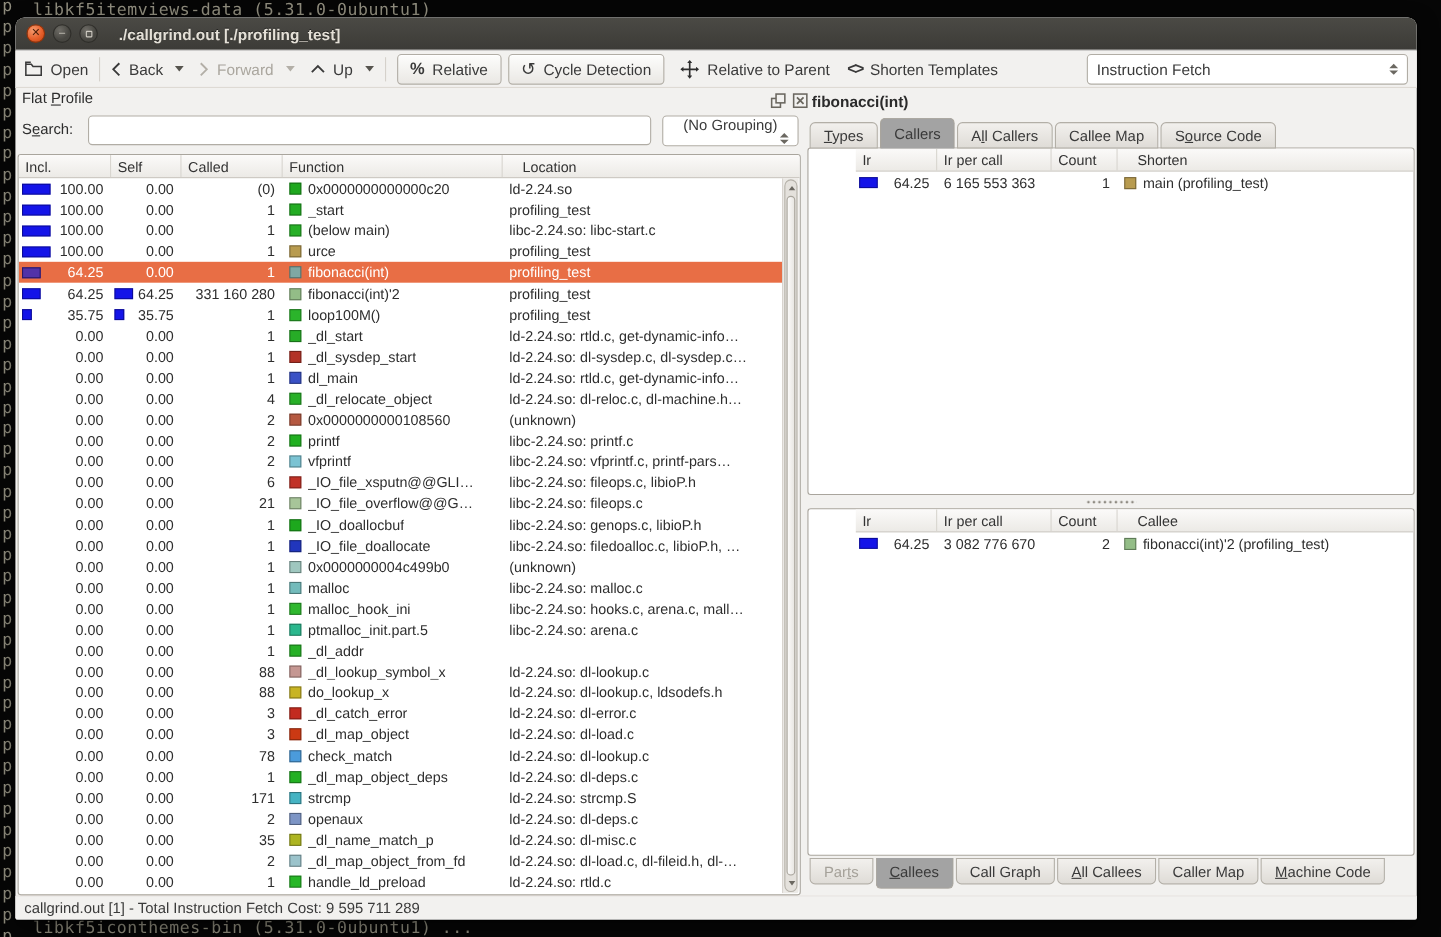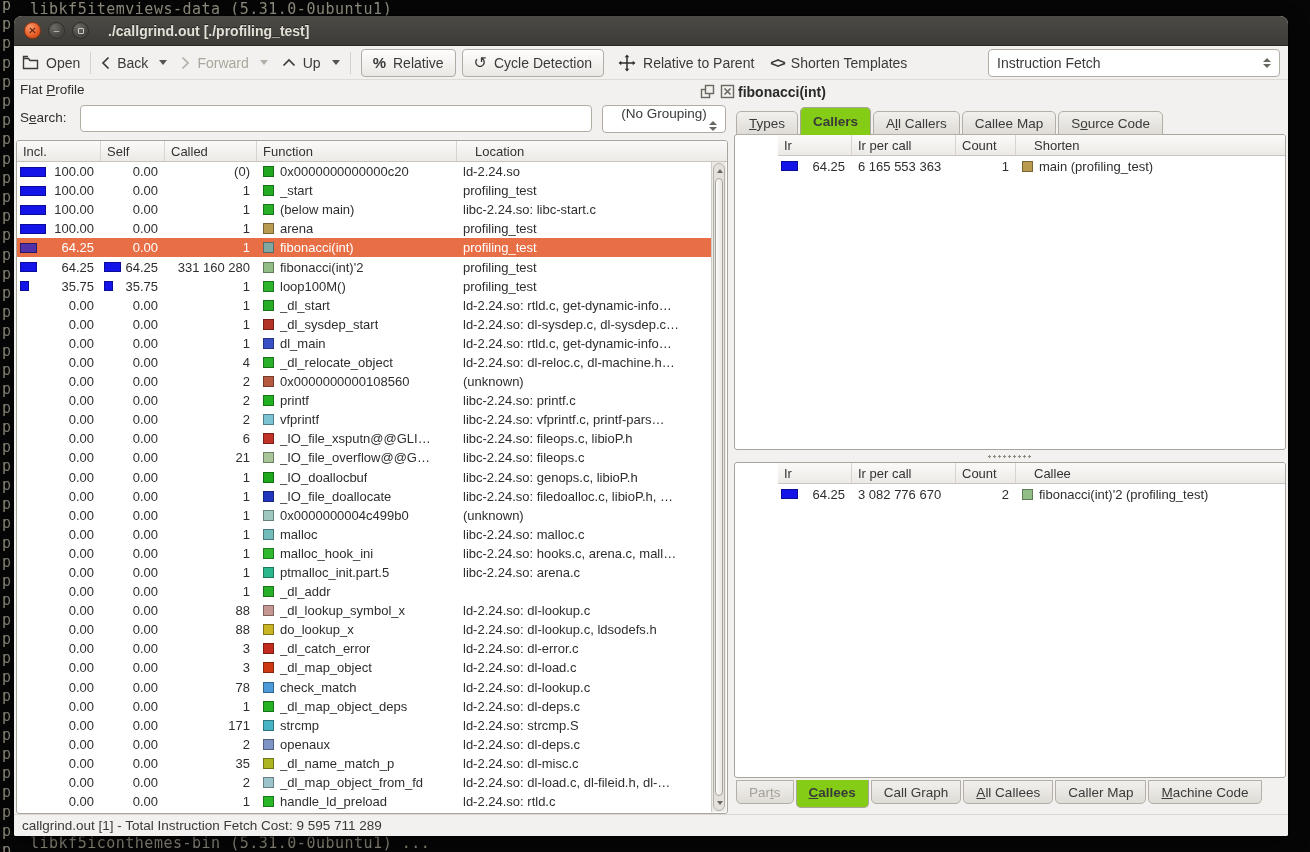--- a/index.html
+++ b/index.html
@@ -86,21 +86,21 @@
   .arr-dn { position:absolute; left:3px; bottom:5px; width:0; height:0; border-left:3.5px solid transparent; border-right:3.5px solid transparent; border-top:4px solid #6b6861; }
 
   
   .rpanel { position:absolute; left:716px; top:0; width:558px; height:734px; }
   .fn-title { position:absolute; left:8px; top:4px; font-weight:bold; font-size:14px; color:#2a2a2a; }
   .tabbar { position:absolute; left:6px; display:flex; align-items:flex-end; z-index:3; }
   #tabs-top { top:27px; height:28px; }
   #tabs-bottom { top:700px; height:28px; align-items:flex-start; }
   .tab { padding:4px 12px; font-size:13.5px; color:#3a3a3a; border:1px solid #b3afa7; background:linear-gradient(#f2f0ed,#dfdcd7);
          border-radius:5px 5px 0 0; margin-right:2px; height:24px; margin-top:4px; white-space:nowrap; cursor:default; }
-  .tab.active { background:#84cc16; border-color:#a9a59d; height:28px; margin-top:0; border-bottom:none; padding-top:6px; z-index:4;font-weight:bold; }
+  .tab.active { background:#a3a3a3; border-color:#a9a59d; height:28px; margin-top:0; border-bottom:none; padding-top:6px; z-index:4; }
   #tabs-bottom .tab { border-radius:0 0 5px 5px; margin-top:0; margin-bottom:4px; height:24px; }
   #tabs-bottom .tab.active { height:28px; margin-bottom:0; border-bottom:1px solid #a9a59d; border-top:none; padding-top:5px; }
   .tab.disabled { color:#a5a199; }
 
   .rtable { position:absolute; left:4px; width:552px; background:#fff; border:1px solid #a9a59d; border-radius:3px; overflow:hidden;padding-left:43px; }
   #callers-table { top:54px; height:316px; }
   #callees-table { top:382px; height:316px; }
   .r-ir{width:74px;flex:none} .r-pc{width:104px;flex:none} .r-cnt{width:60px;flex:none} .r-name{flex:1}
   .rrow { display:flex; height:20px; align-items:center; }
 
@@ -351,21 +351,21 @@
                 <span class="val">100.00</span>
               </div>
               <div class="cell c-self">
                 <span class="val">0.00</span>
               </div>
               <div class="cell c-called">
                 <span class="val">1</span>
               </div>
               <div class="cell lft c-func">
                 <span class="fico" style="background: rgb(184, 155, 79);"></span>
-                <span class="fn">arena</span>
+                <span class="fn">urce</span>
               </div>
               <div class="cell lft c-loc">
                 <span class="lc">profiling_test</span>
               </div>
             </div>
             <div class="frow sel">
               <div class="cell c-incl">
                 <span class="bar" style="width: 17px;"></span>
                 <span class="val">64.25</span>
               </div>

